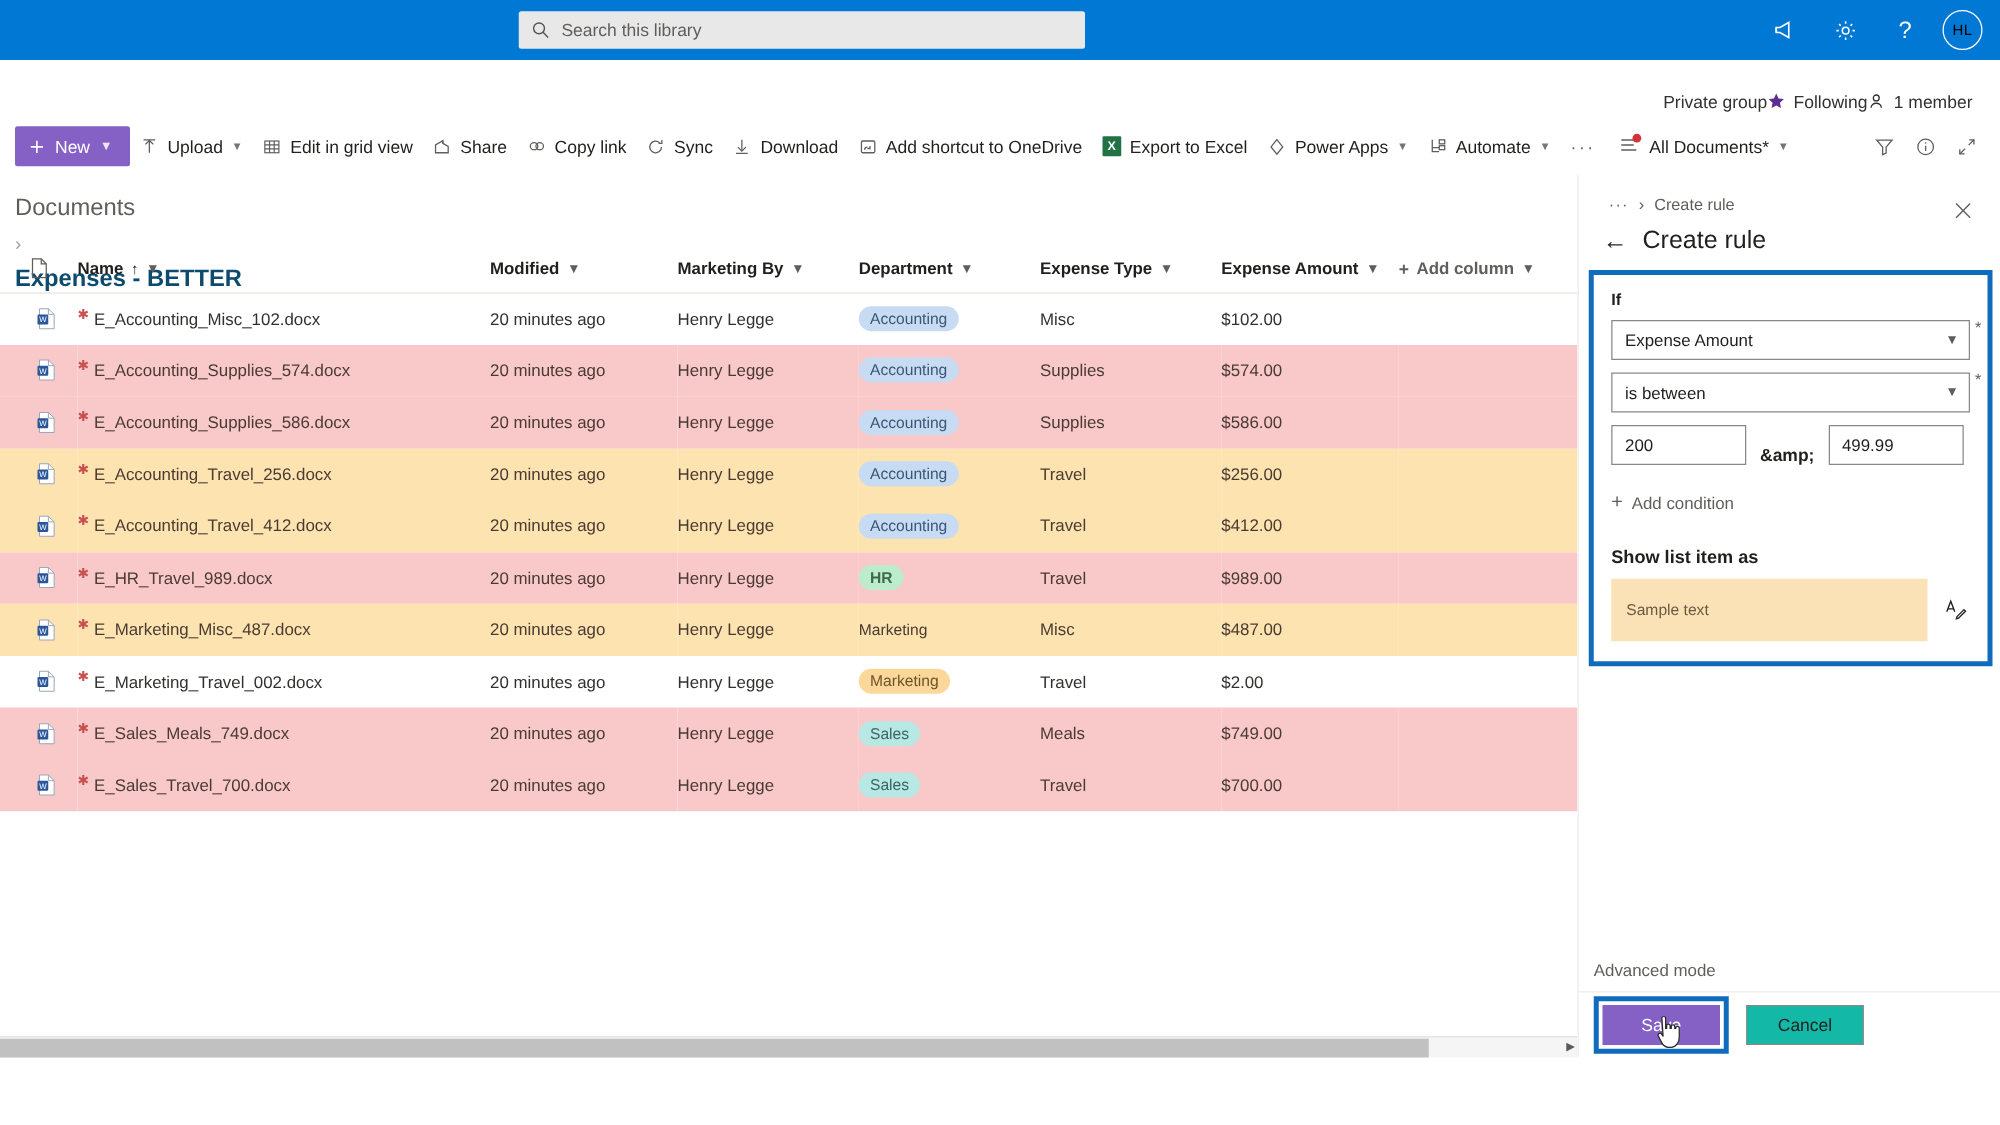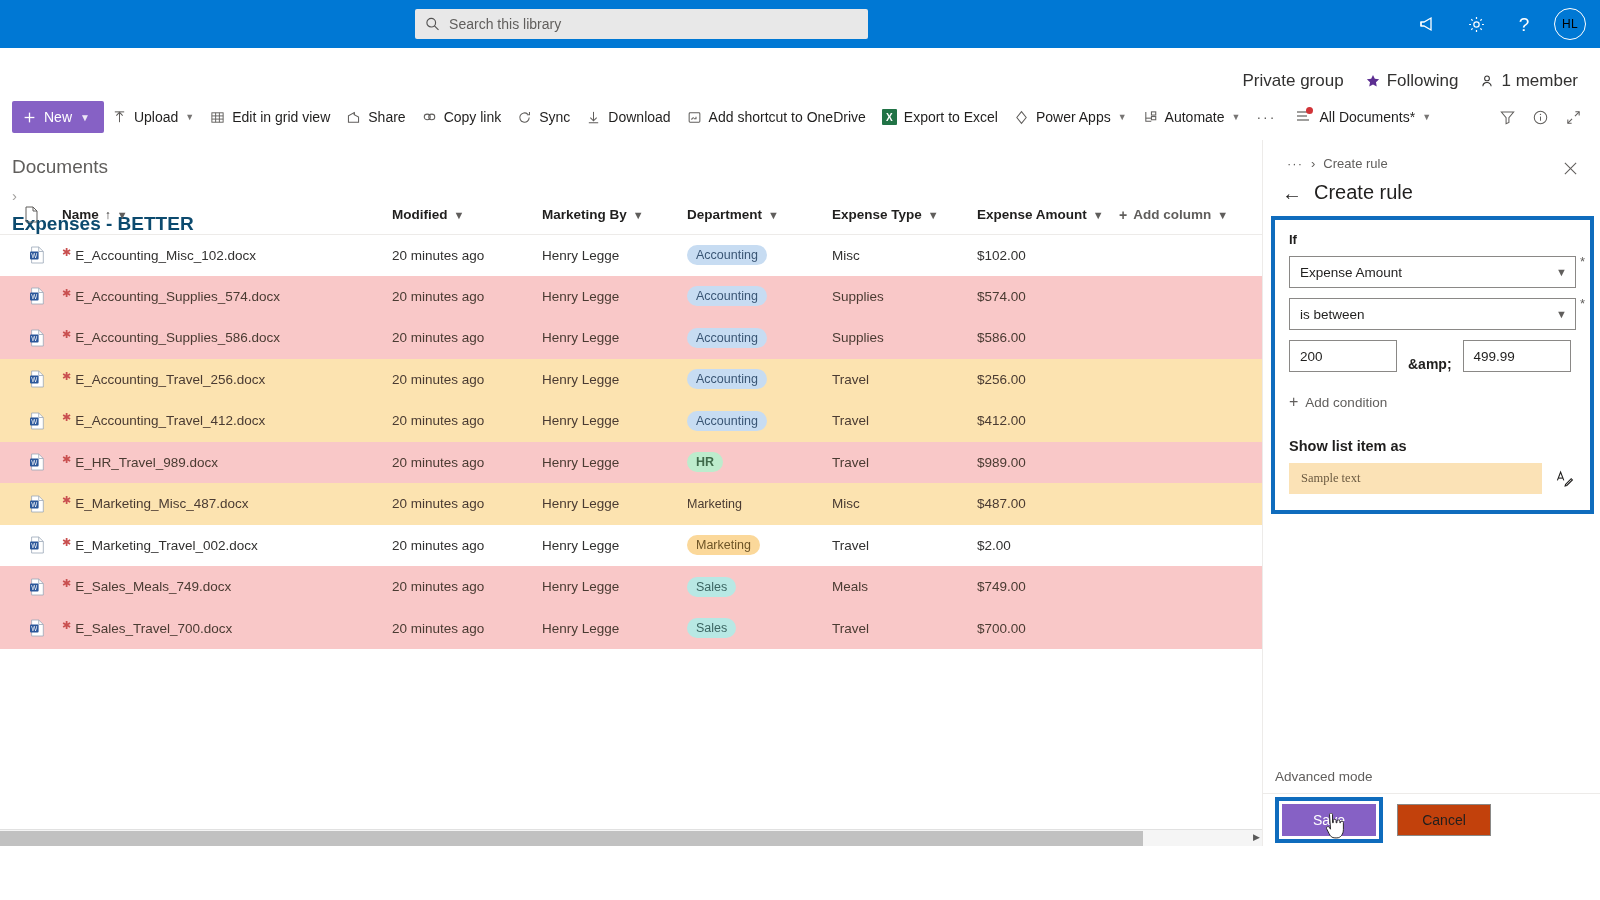--- a/index.html
+++ b/index.html
@@ -38,21 +38,21 @@
   }
   .avatar {
     width:32px; height:32px; border-radius:50%; border:1px solid #fff;
     color:#000000; font-size:12px; display:flex; align-items:center; justify-content:center;
     margin-left:2px; margin-right:6px; letter-spacing:.3px;
   }
 
   
   .site-meta {
     height:46px; display:flex; align-items:center; justify-content:flex-end;
-    padding-right:22px; gap:22px; font-size:17px; color:#323130;
+    padding-right:22px; font-size:14px; color:#323130;
     padding-top:20px;
   }
   .site-meta .mitem { display:flex; align-items:center; gap:7px; cursor:pointer; }
   .site-meta .plain { cursor:default; }
 
   
   .cmdbar {
     height:46px; display:flex; align-items:center; padding-left:12px;
     font-size:14px; color:#201f1e; position:relative;
   }
@@ -182,22 +182,22 @@
   }
   .amp { font-weight:700; font-size:14px; color:#201f1e; }
   .addcond {
     display:flex; align-items:center; gap:7px; margin-top:22px;
     font-size:13.5px; color:#605e5c; cursor:pointer;
   }
   .addcond .plus { font-size:16px; line-height:1; }
   .lbl-show { font-weight:700; font-size:14.5px; color:#201f1e; margin-top:28px; }
   .showrow { display:flex; align-items:center; gap:12px; margin-top:9px; }
   .samplebox {
-    flex:1; height:31px; background:#fbe2b6; display:flex; align-items:center;
-    padding:0 12px; font-size:12.5px; color:#6b5a41;font-family:Liberation Serif, serif;
+    flex:1; height:50px; background:#fbe2b6; display:flex; align-items:center;
+    padding:0 12px; font-size:12.5px; color:#6b5a41;
   }
   .fmtbtn { width:22px; height:22px; cursor:pointer; color:#201f1e; }
 
   .adv {
     position:absolute; left:12px; bottom:62px; font-size:13.5px; color:#605e5c;
     cursor:pointer;
   }
   .footdiv {
     position:absolute; left:0; right:0; bottom:52px; border-top:1px solid #edebe9;
   }
@@ -205,21 +205,21 @@
     position:absolute; left:0; bottom:0; width:338px; height:52px;
     display:flex; align-items:center; padding-left:12px; gap:0;
   }
   .savewrap { border:4px solid #0f6cbd; padding:3px; background:#fff; }
   .savebtn {
     width:94px; height:32px; background:#8661c5; color:#fff; font-size:14px;
     display:flex; align-items:center; justify-content:center; cursor:pointer;
     position:relative;
   }
   .cancelbtn {
-    width:94px; height:32px; border:1px solid #8a8886; background:#c2410c;
+    width:94px; height:32px; border:1px solid #8a8886; background:#14b8a6;
     color:#201f1e; font-size:14px; display:flex; align-items:center;
     justify-content:center; cursor:pointer; margin-left:14px;
   }
   .cursor-hand { position:absolute; left:42px; top:9px; width:22px; height:26px; }
 </style>
 </head>
 <body>
 
 <div class="suitebar">
   <div class="waffle"></div>

